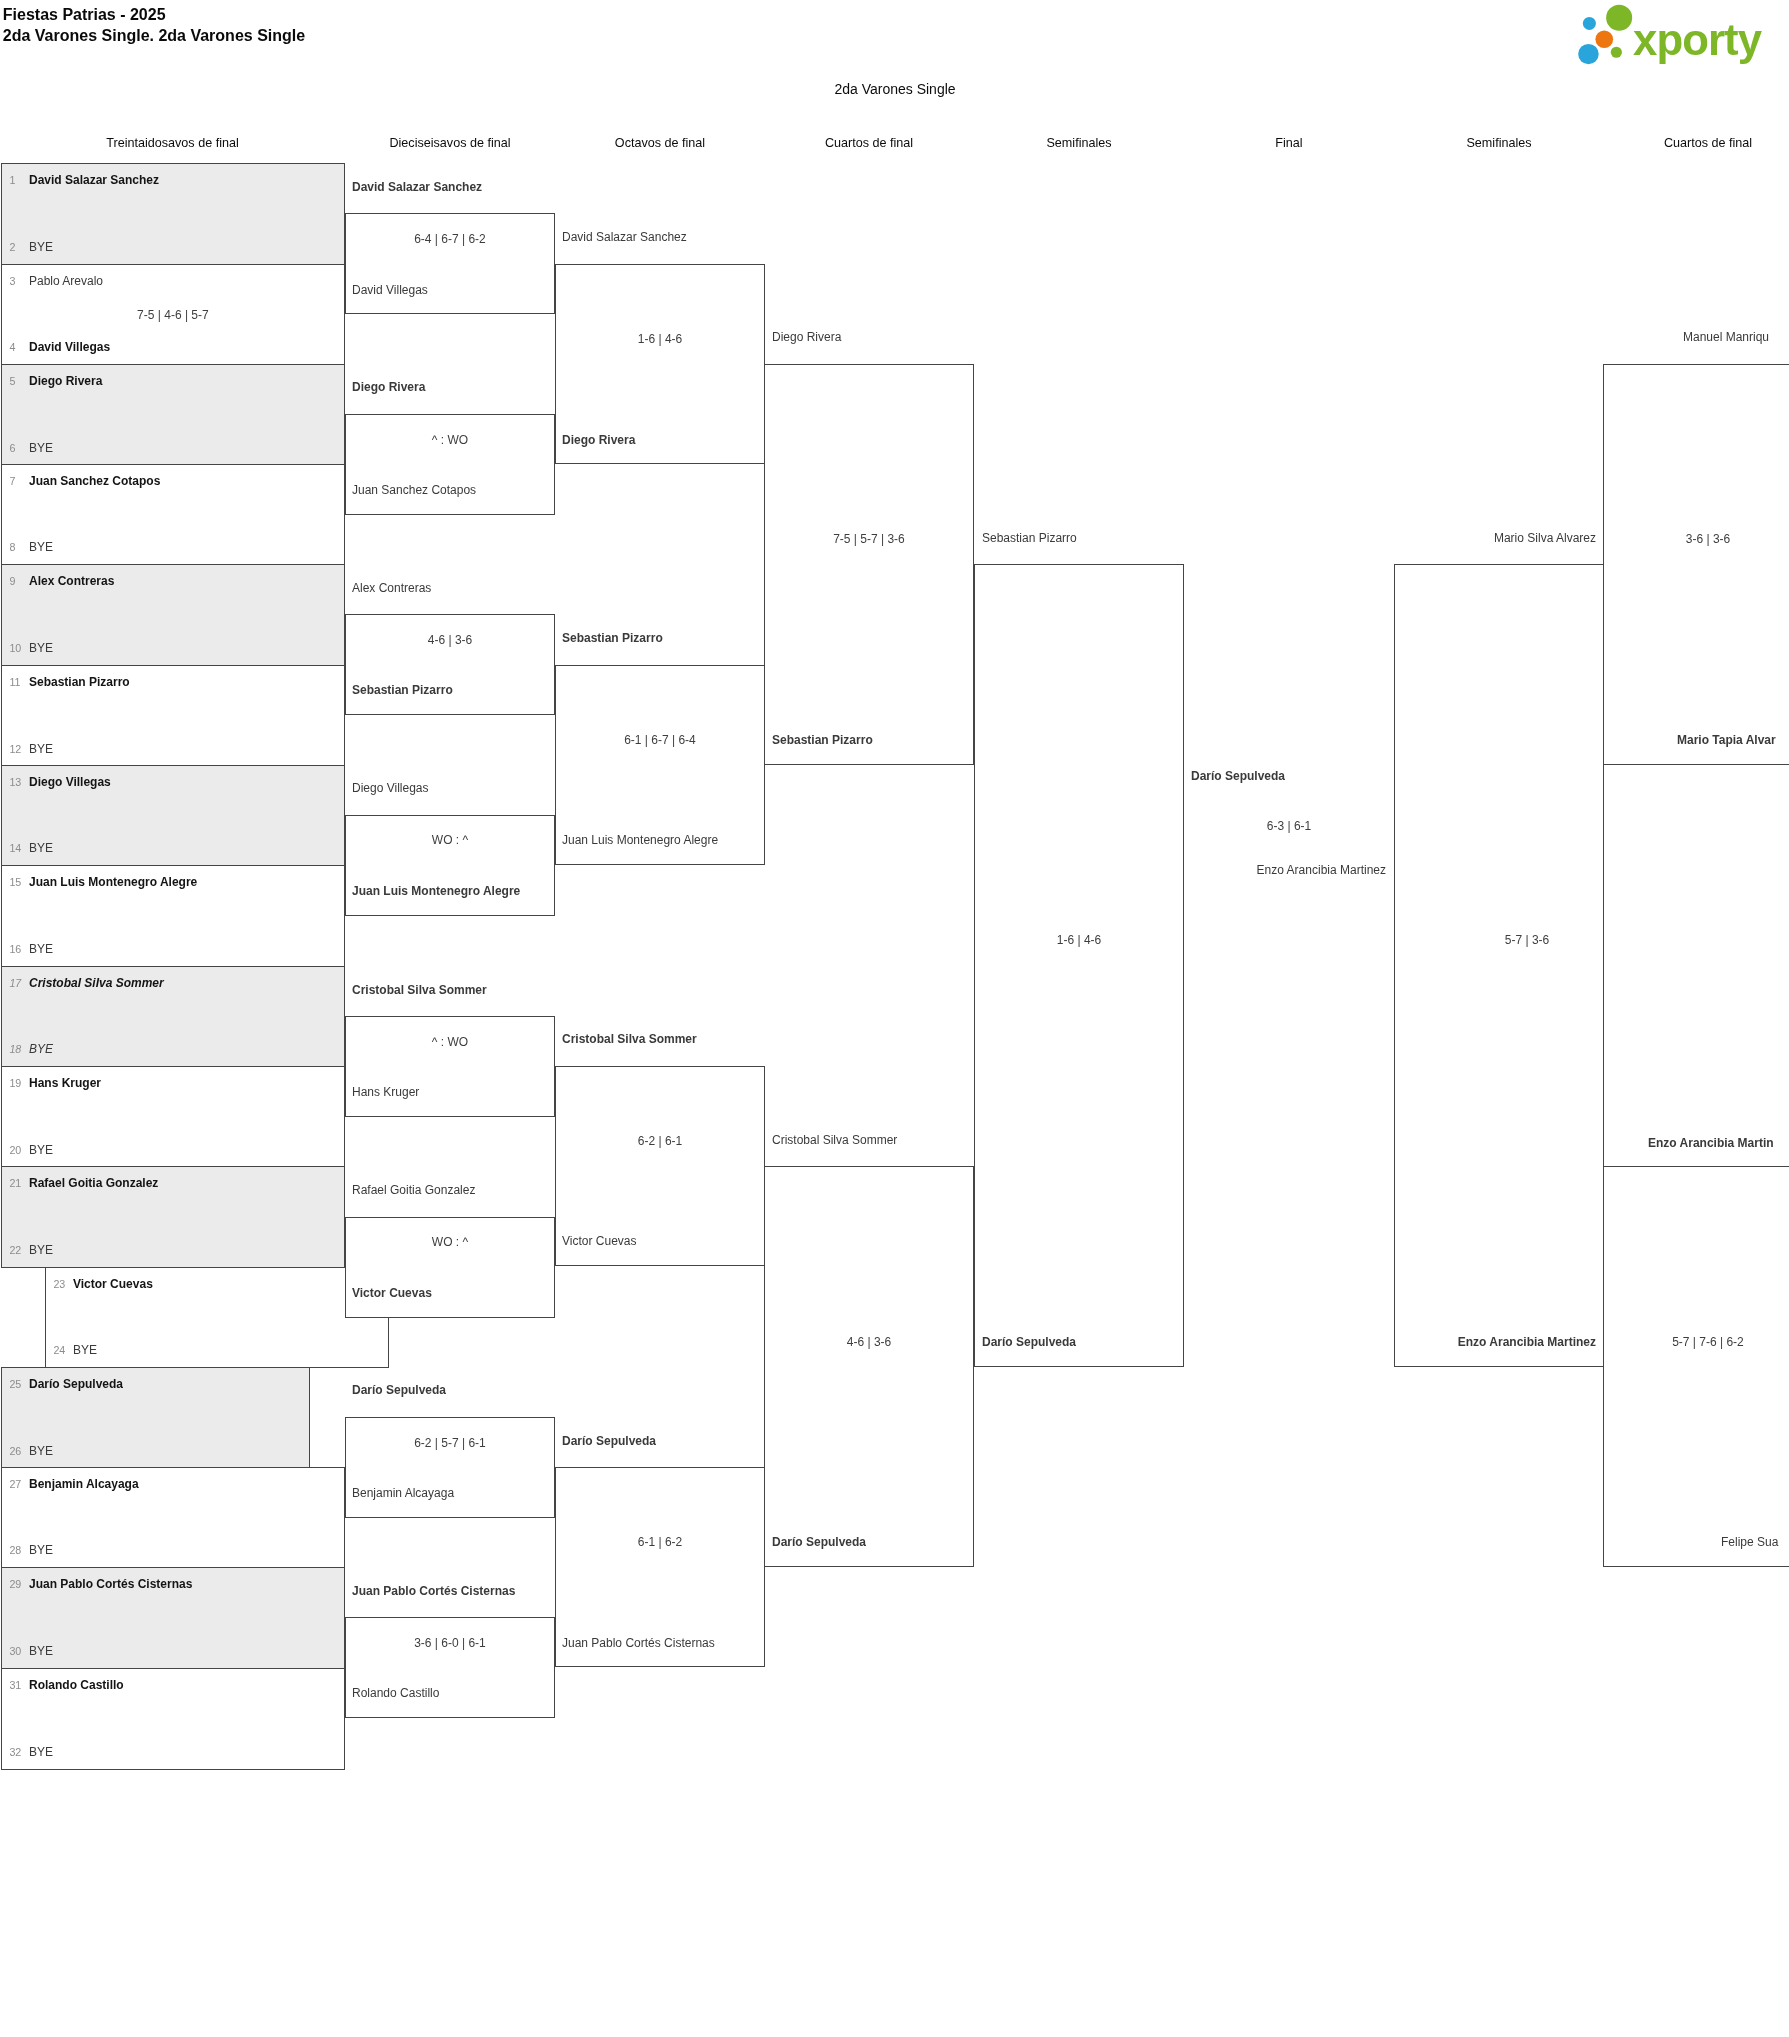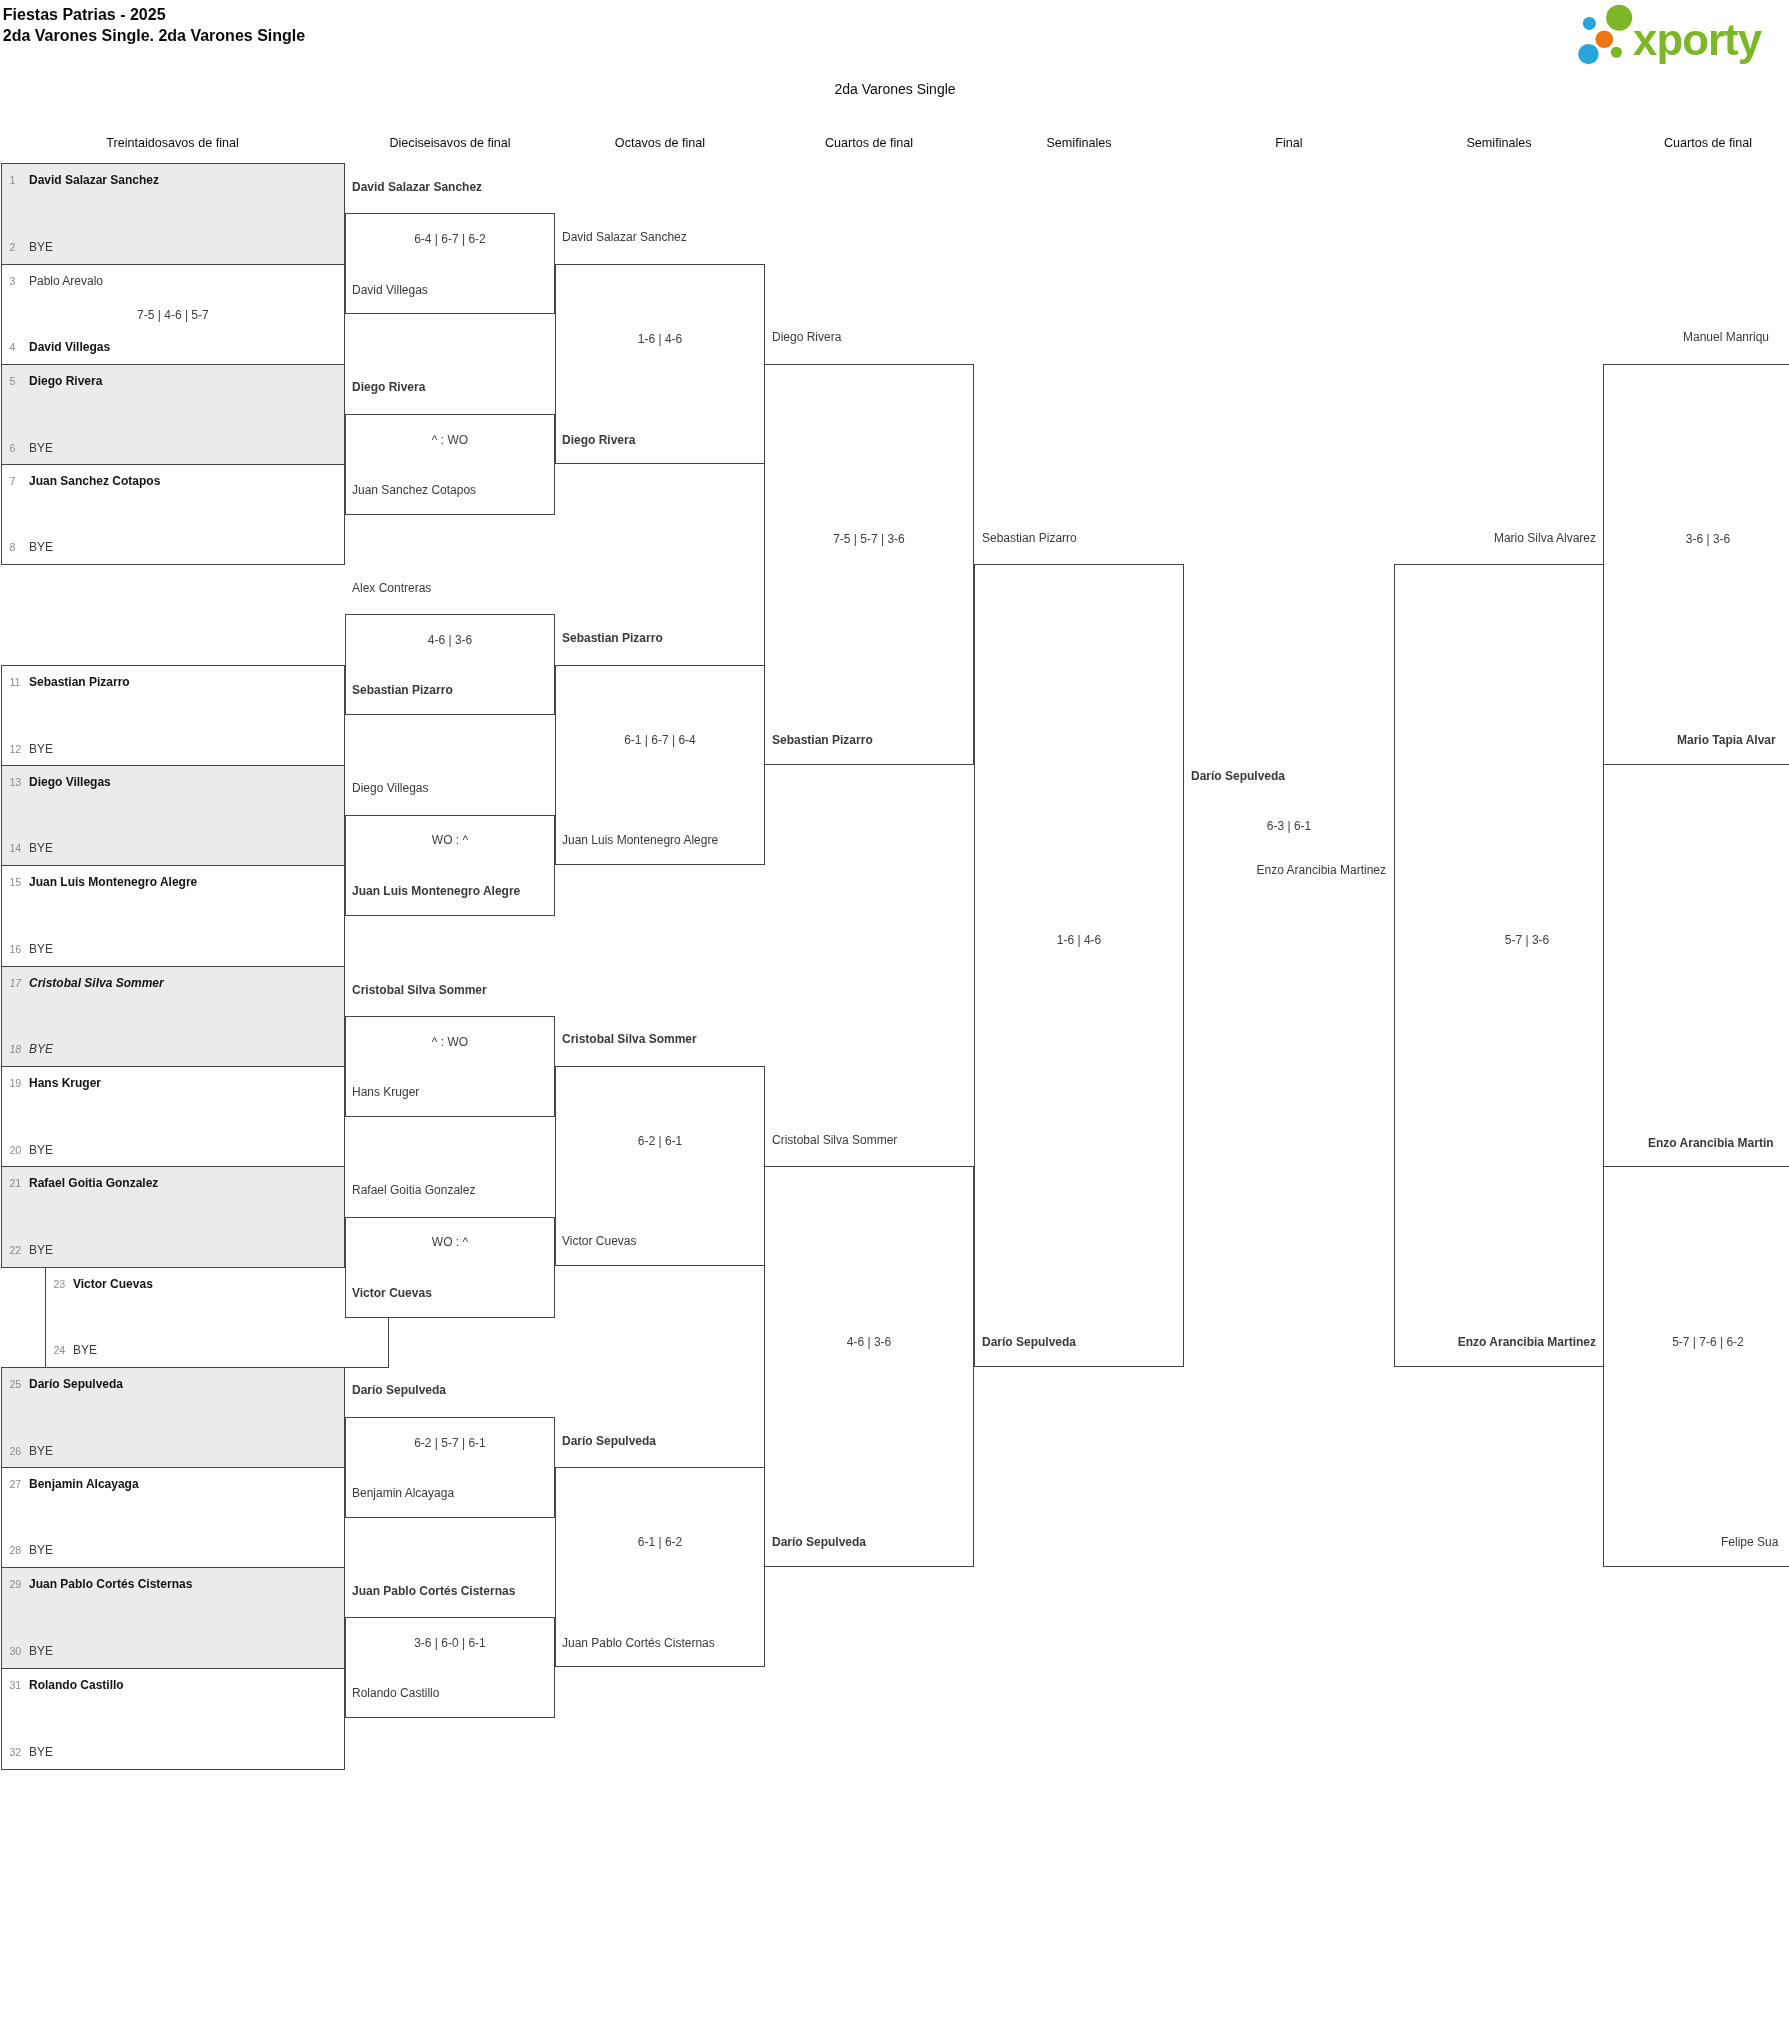--- a/index.html
+++ b/index.html
@@ -66,20 +66,24 @@
     <div class="slot sbot"><span class="num">4</span><span class="nm b">David Villegas</span></div>
   </div>
   <div class="m gray" style="left:0.9px;top:364px;width:344px;height:102px;">
     <div class="slot stop"><span class="num">5</span><span class="nm b">Diego Rivera</span></div>
     <div class="slot sbot"><span class="num">6</span><span class="nm">BYE</span></div>
   </div>
   <div class="m" style="left:0.9px;top:464px;width:344px;height:101px;">
     <div class="slot stop"><span class="num">7</span><span class="nm b">Juan Sanchez Cotapos</span></div>
     <div class="slot sbot"><span class="num">8</span><span class="nm">BYE</span></div>
   </div>
+  <div class="m gray" style="left:0.9px;top:564px;width:344px;height:102px;">
+    <div class="slot stop"><span class="num">9</span><span class="nm b">Alex Contreras</span></div>
+    <div class="slot sbot"><span class="num">10</span><span class="nm">BYE</span></div>
+  </div>
   <div class="m" style="left:0.9px;top:665px;width:344px;height:102px;">
     <div class="slot stop"><span class="num">11</span><span class="nm b">Sebastian Pizarro</span></div>
     <div class="slot sbot"><span class="num">12</span><span class="nm">BYE</span></div>
   </div>
   <div class="m gray" style="left:0.9px;top:765px;width:344px;height:101px;">
     <div class="slot stop"><span class="num">13</span><span class="nm b">Diego Villegas</span></div>
     <div class="slot sbot"><span class="num">14</span><span class="nm">BYE</span></div>
   </div>
   <div class="m" style="left:0.9px;top:865px;width:344px;height:102px;">
     <div class="slot stop"><span class="num">15</span><span class="nm b">Juan Luis Montenegro Alegre</span></div>
@@ -94,21 +98,21 @@
     <div class="slot sbot"><span class="num">20</span><span class="nm">BYE</span></div>
   </div>
   <div class="m gray" style="left:0.9px;top:1166px;width:344px;height:102px;">
     <div class="slot stop"><span class="num">21</span><span class="nm b">Rafael Goitia Gonzalez</span></div>
     <div class="slot sbot"><span class="num">22</span><span class="nm">BYE</span></div>
   </div>
   <div class="m" style="left:0.9px;top:1267px;width:344px;height:101px;margin-left:44px;">
     <div class="slot stop"><span class="num">23</span><span class="nm b">Victor Cuevas</span></div>
     <div class="slot sbot"><span class="num">24</span><span class="nm">BYE</span></div>
   </div>
-  <div class="m gray" style="left:0.9px;top:1367px;width:344px;height:102px;">
+  <div class="m gray" style="left:0.9px;top:1367px;width:309px;height:102px;">
     <div class="slot stop"><span class="num">25</span><span class="nm b">Darío Sepulveda</span></div>
     <div class="slot sbot"><span class="num">26</span><span class="nm">BYE</span></div>
   </div>
   <div class="m" style="left:0.9px;top:1467px;width:344px;height:101px;">
     <div class="slot stop"><span class="num">27</span><span class="nm b">Benjamin Alcayaga</span></div>
     <div class="slot sbot"><span class="num">28</span><span class="nm">BYE</span></div>
   </div>
   <div class="m gray" style="left:0.9px;top:1567px;width:344px;height:102px;">
     <div class="slot stop"><span class="num">29</span><span class="nm b">Juan Pablo Cortés Cisternas</span></div>
     <div class="slot sbot"><span class="num">30</span><span class="nm">BYE</span></div>

